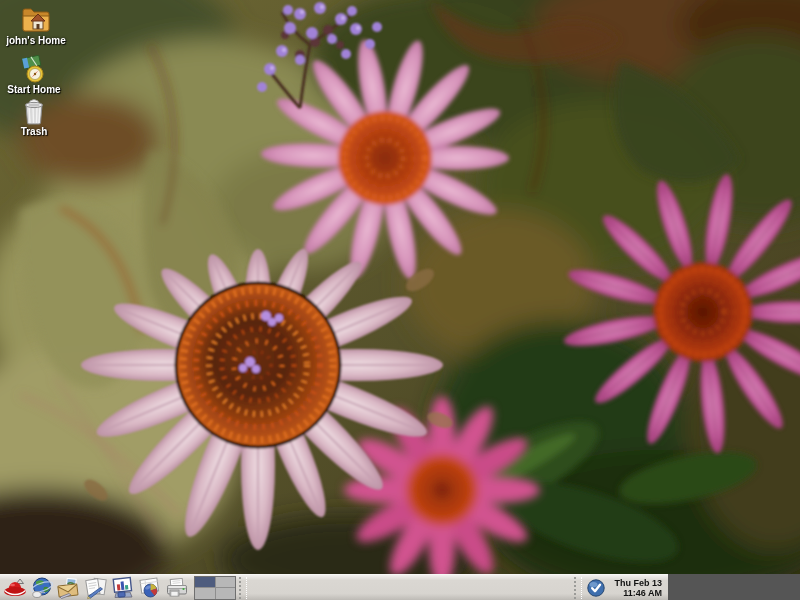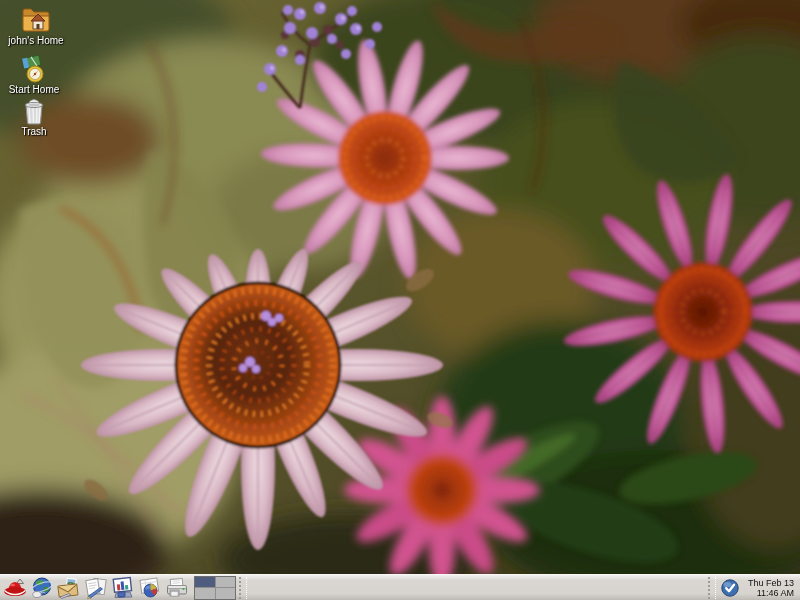--- a/index.html
+++ b/index.html
@@ -1,29 +1,29 @@
 <!DOCTYPE html>
 <html><head>
 <meta charset="utf-8">
 <style>
   html,body{margin:0;padding:0;}
   body{width:800px;height:600px;overflow:hidden;font-family:"Liberation Sans",sans-serif;background:#555;}
-  .desktop{position:relative;width:800px;height:600px;overflow:hidden;}
+  .desktop{position:relative;width:800px;height:600px;overflow:hidden;font-weight:bold;}
   .wallpaper{position:absolute;left:0;top:0;width:800px;height:574px;}
 
   
   .icon-block{position:absolute;width:66px;display:flex;flex-direction:column;align-items:center;gap:1px;cursor:default;}
   .icon-block .dlabel{color:#fff;font-size:10px;line-height:12px;text-align:center;
     text-shadow:1px 1px 1px rgba(0,0,0,.95), 0 0 3px rgba(0,0,0,.7);white-space:nowrap;}
   #icon-home{left:3px;top:4px;}
   #icon-start{left:1px;top:55px;}
   #icon-trash{left:1px;top:98px;}
 
   
-  .panel{position:absolute;left:0;bottom:0;width:800px;height:26px;box-sizing:border-box;
+  .panel{position:absolute;left:0;bottom:0;width:668px;height:26px;box-sizing:border-box;
     background:linear-gradient(#f2f1ef,#dad7d2 22%,#d7d4cf 75%,#bdbab5);
     border-top:1px solid #f7f7f5;display:flex;align-items:center;padding:0 2px;gap:1px;}
   .launcher{width:26px;height:24px;display:flex;align-items:center;justify-content:center;border:0;background:transparent;padding:0;cursor:pointer;}
   .ws-switcher{width:40px;height:22px;margin-left:3px;background:#8e8e8e;border:1px solid #6f6f6f;
     display:grid;grid-template-columns:1fr 1fr;grid-template-rows:1fr 1fr;gap:1px;cursor:pointer;}
   .ws-cell{background:#b7b7b7;}
   .ws-cell.active{background:#4e5c7e;}
   .handle{width:5px;height:22px;margin:0 2px;border-left:2px dotted #9b9b98;border-right:1px dotted #ffffff;cursor:grab;}
   .panel-spacer{flex:1;}
   .status-icon{width:22px;height:22px;display:flex;align-items:center;justify-content:center;cursor:pointer;}

